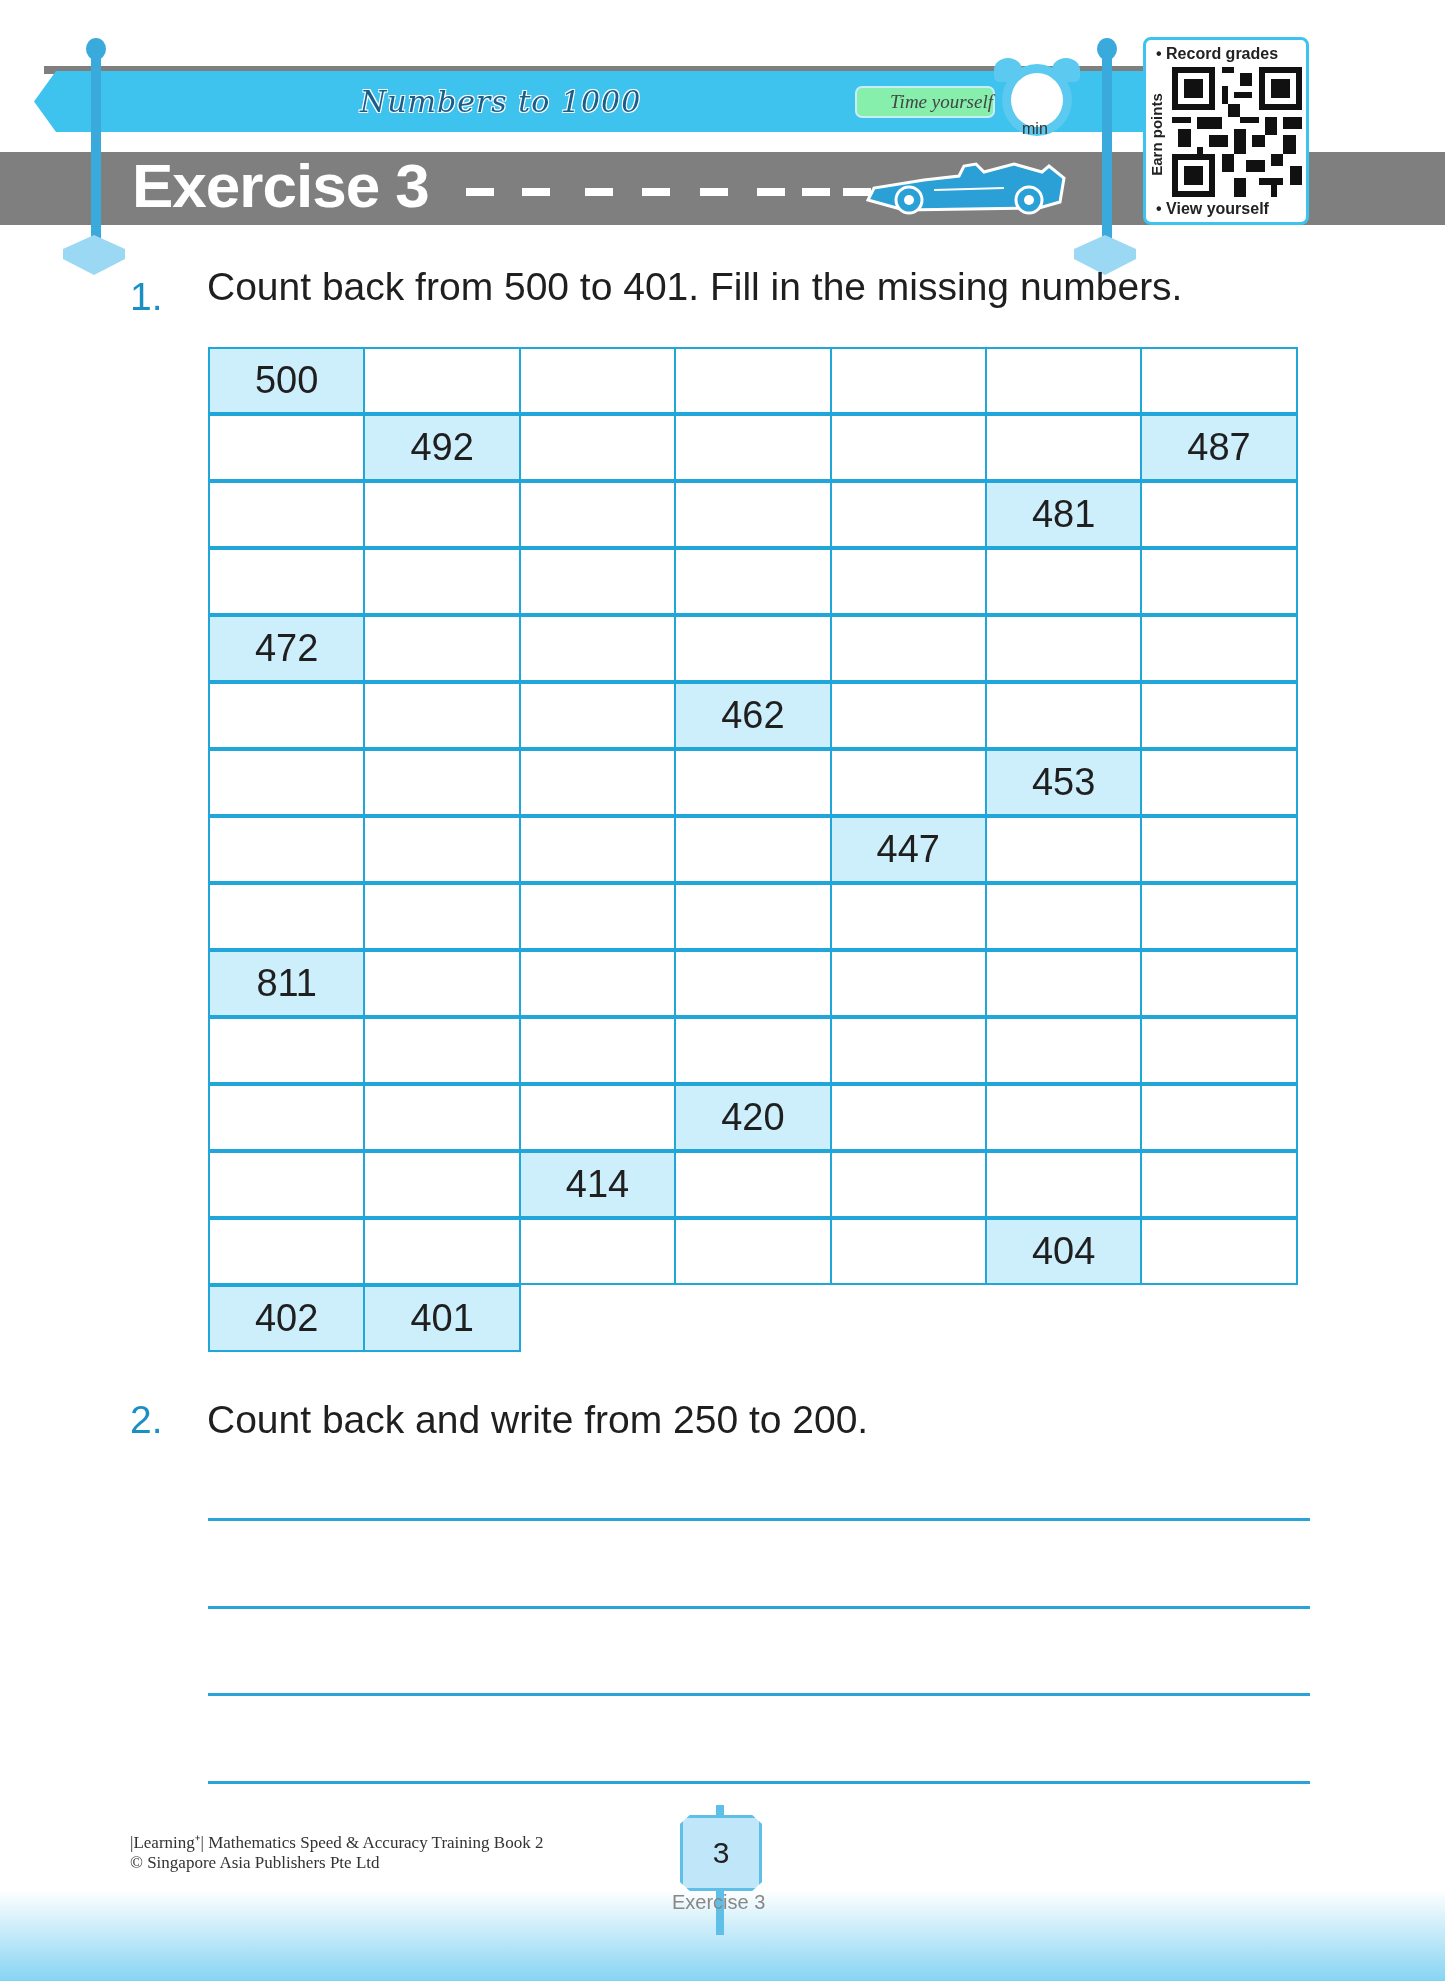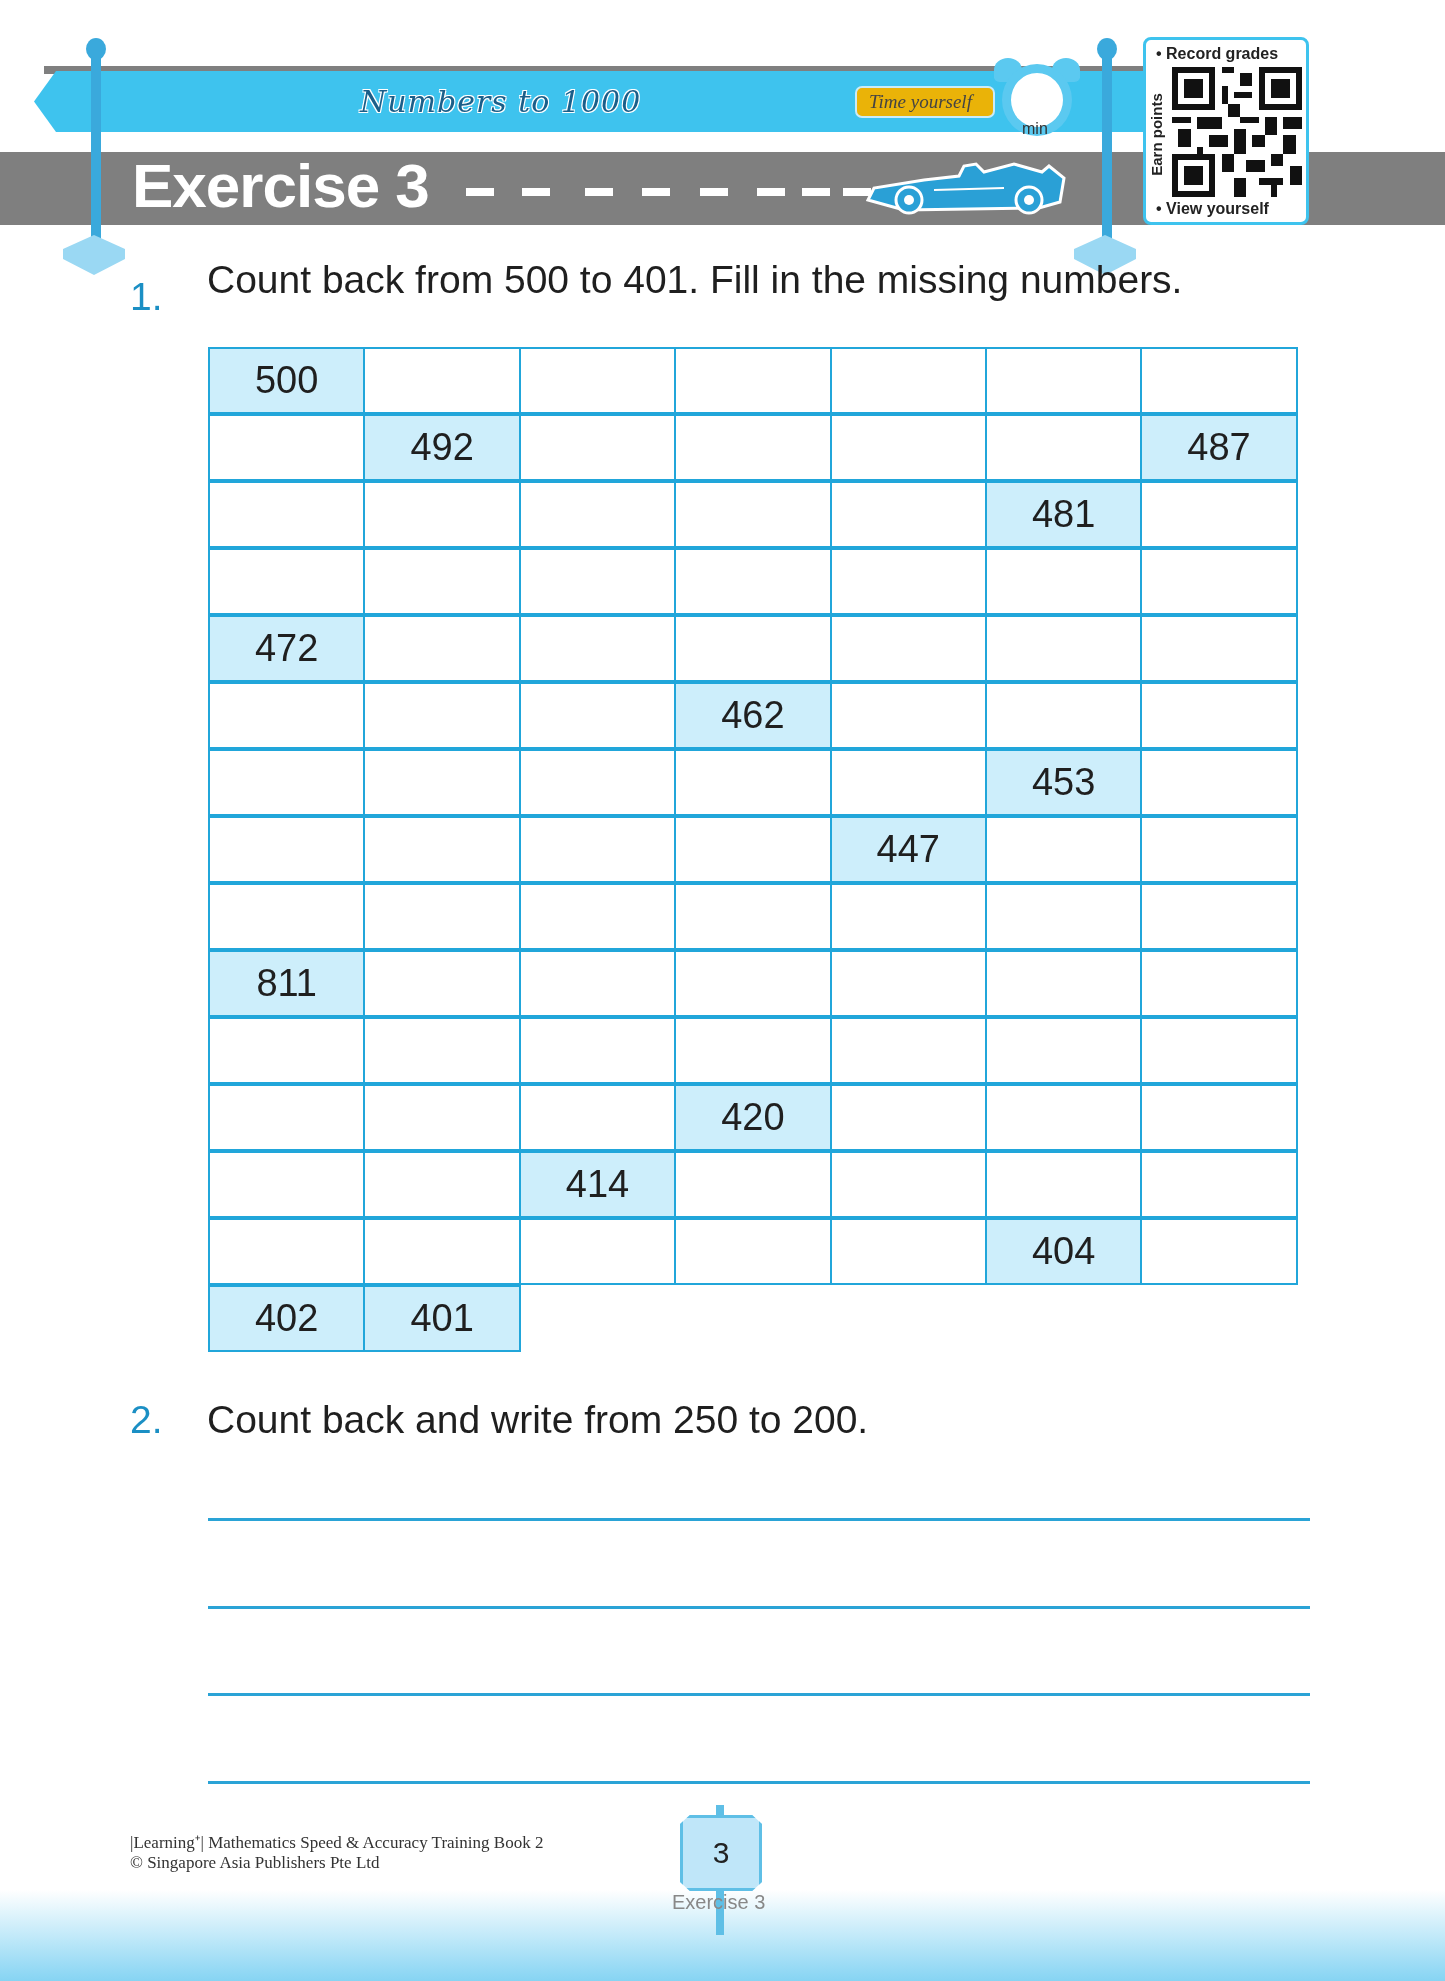--- a/index.html
+++ b/index.html
@@ -6,23 +6,23 @@
   html, body { width: 1445px; height: 1981px; background: #ffffff; overflow: hidden; }
   body { position: relative; font-family: "Liberation Sans", sans-serif; color: #1f1f1f; }
 
   
   .banner-gray-top { position: absolute; left: 44px; top: 66px; width: 1120px; height: 8px; background: #7f7f7f; }
   .banner { position: absolute; left: 34px; top: 71px; width: 1120px; height: 61px; background: #3ec3ee;
             clip-path: polygon(22px 0, 100% 0, 100% 100%, 22px 100%, 0 50%); }
   .banner-title { position: absolute; left: 360px; top: 84px; font-family: "DejaVu Serif", serif; font-style: italic;
                   font-weight: normal; font-size: 30px; color: #1a5f8a; letter-spacing: 1px;
                   text-shadow: 1px 1px 0 #fff, -1px -1px 0 #fff, 1px -1px 0 #fff, -1px 1px 0 #fff; }
-  .time-box { position: absolute; left: 855px; top: 86px; width: 140px; height: 32px; background: #eab308; border-radius: 7px;
+  .time-box { position: absolute; left: 855px; top: 86px; width: 140px; height: 32px; background: #86efac; border-radius: 7px;
               border: 2px solid #c9ecf9; font-family: "Liberation Serif", serif; font-style: italic; font-size: 19px;
-              color: #444; padding: 3px 0 0 12px; }
+              color: #444; padding: 3px 0 0 12px; text-align: right; }
   .clock { position: absolute; left: 992px; top: 58px; width: 90px; height: 84px; }
   .clock-face { position: absolute; left: 10px; top: 6px; width: 70px; height: 72px; border-radius: 50%; background: #fff; border: 9px solid #5bc9f0; }
   .clock-bell { position: absolute; top: 0; width: 28px; height: 24px; background: #5bc9f0; border-radius: 50% 50% 20% 20%; }
   .clock-min { position: absolute; left: 30px; top: 62px; font-size: 16px; color: #333; }
 
   .road { position: absolute; left: 0; top: 152px; width: 1445px; height: 73px; background: #7f7f7f; }
   .ex-title { position: absolute; left: 132px; top: 150px; font-size: 62px; font-weight: bold; color: #ffffff; letter-spacing: -1px; }
   .dash { position: absolute; top: 188px; width: 28px; height: 8px; background: #ffffff; }
   .car { position: absolute; left: 864px; top: 158px; width: 205px; height: 58px; }
 
@@ -135,21 +135,21 @@
     <rect x="16" y="14" width="2" height="2" fill="#111"></rect>
       <rect x="19" y="16" width="2" height="3" fill="#111"></rect>
       <rect x="10" y="18" width="2" height="3" fill="#111"></rect>
     <rect x="14" y="18" width="4" height="1" fill="#111"></rect>
       <rect x="16" y="19" width="1" height="2" fill="#111"></rect>
   </svg>
   <div class="qr-bottom">• View yourself</div>
 </div>
 
 <div class="q-num" style="left:130px; top:275px;">1.</div>
-<div class="q-text" style="left:207px; top:258px;">Count back from 500 to 401. Fill in the missing numbers.</div>
+<div class="q-text" style="left:207px; top:265px;">Count back from 500 to 401. Fill in the missing numbers.</div>
 
 <div class="grid" id="grid">
     <div class="grid-row">
       <div class="cell given">500</div>
       <div class="cell"></div>
       <div class="cell"></div>
       <div class="cell"></div>
       <div class="cell"></div>
       <div class="cell"></div>
       <div class="cell"></div>

